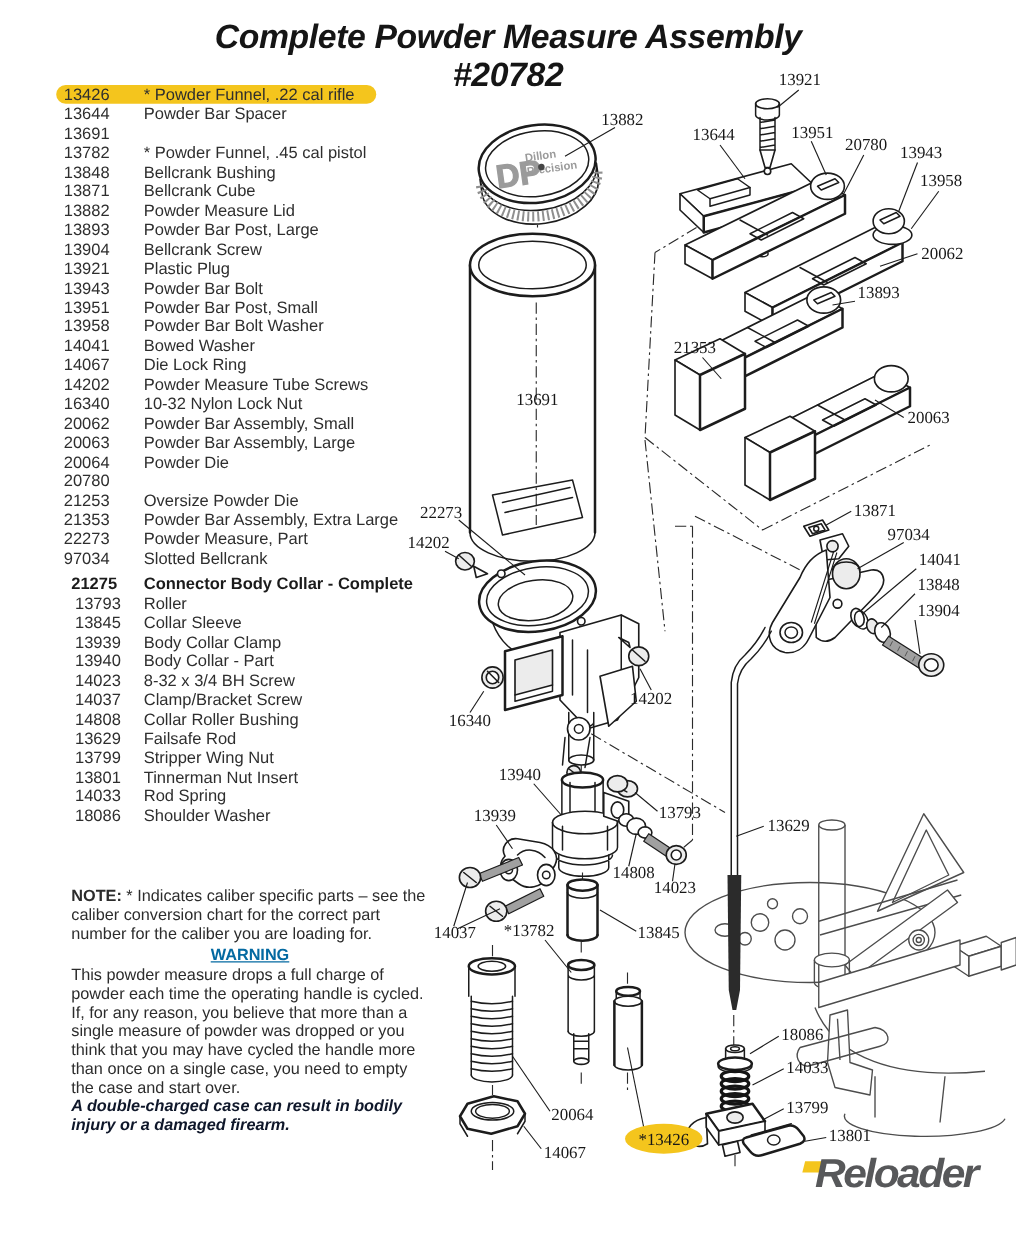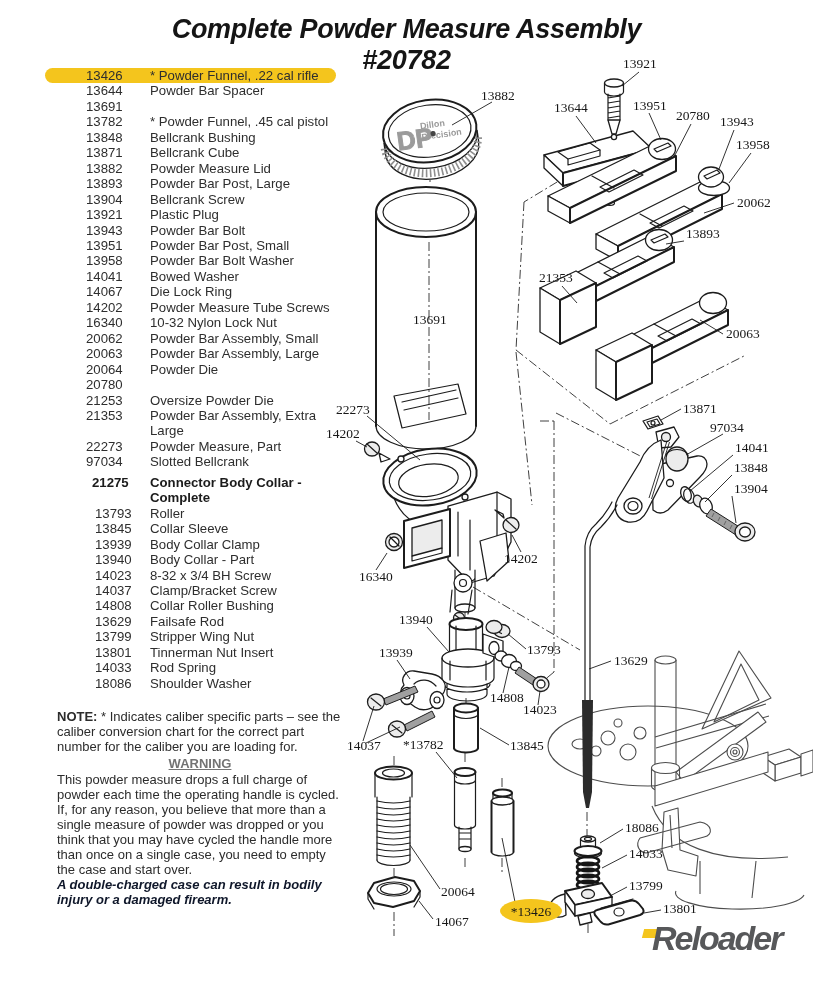--- a/index.html
+++ b/index.html
@@ -2,30 +2,30 @@
 <html><head>
 <meta charset="utf-8">
 <style>
   html,body { margin:0; padding:0; background:#888; }
   .page { position:relative; width:813px; height:1000px; background:#ffffff; overflow:hidden;
           font-family:"Liberation Sans", sans-serif; color:#262626; }
   .titlewrap { position:absolute; top:14px; left:0; width:100%; text-align:center; }
   .title { font-size:27px; font-weight:700; letter-spacing:-0.3px; color:#151515; line-height:31px;font-style:italic; }
   .list-col { position:absolute; left:45px; top:68px; width:302px; }
   .row { display:grid; grid-template-columns:56px 1fr; column-gap:14px;
-         font-size:13.2px; line-height:15.45px; color:#2e2e2e;padding-left:35px; }
+         font-size:13.2px; line-height:15.45px; color:#2e2e2e; }
   .row .num { padding-left:6px; white-space:nowrap; }
   .grp .row .num { padding-left:15px; }
   .row.hl { background:#f4c51d; border-radius:9px; width:256px; }
   .grp-head { margin-top:5px; font-weight:700; color:#1b1b1b; }
   .grp-head .num { padding-left:12px; }
   .note { position:absolute; left:57px; top:709px; width:286px; font-size:13px;
           line-height:15.0px; color:#2c2c2c; }
   .note p { margin:0; }
-  .warn-head { text-align:center; font-weight:700; text-decoration:underline; margin:2px 0 1px 0; color:#737373; }
+  .warn-head { text-align:center; font-weight:700; text-decoration:underline; margin:2px 0 1px 0; color:#0369a1; }
   .emph { font-weight:700; font-style:italic; color:#0f172a; }
   svg.diagram { position:absolute; left:0; top:0; }
   svg .ln  { fill:none; stroke:#1c1c1c; stroke-width:1.2; stroke-linejoin:round; stroke-linecap:round; }
   svg .lnb { fill:none; stroke:#1c1c1c; stroke-width:2; stroke-linejoin:round; stroke-linecap:round; }
   svg .fw  { fill:#ffffff; stroke:#1c1c1c; stroke-width:1.3; stroke-linejoin:round; }
   svg .fwb { fill:#ffffff; stroke:#1c1c1c; stroke-width:2; stroke-linejoin:round; }
   svg .fg  { fill:#ececec; stroke:#1c1c1c; stroke-width:1.3; stroke-linejoin:round; }
   svg .fd  { fill:#a0a0a0; stroke:#1c1c1c; stroke-width:1; stroke-linejoin:round; }
   svg .dd  { fill:none; stroke:#2a2a2a; stroke-width:0.9; stroke-dasharray:9 3 2 3; }
   svg .ldr { fill:none; stroke:#1c1c1c; stroke-width:0.9; }

